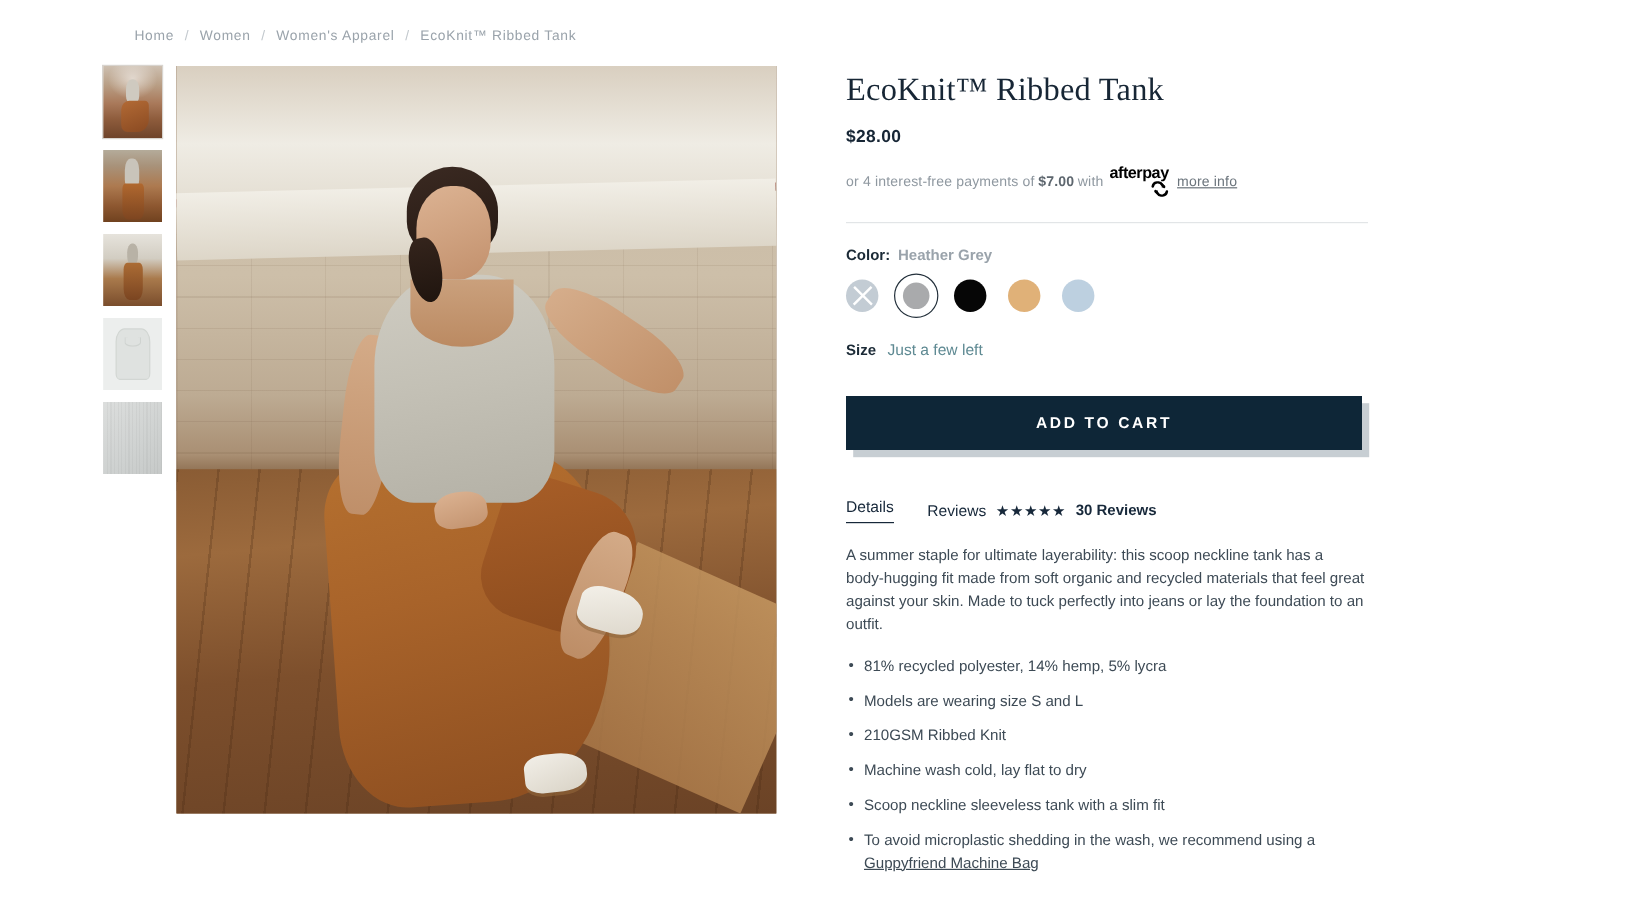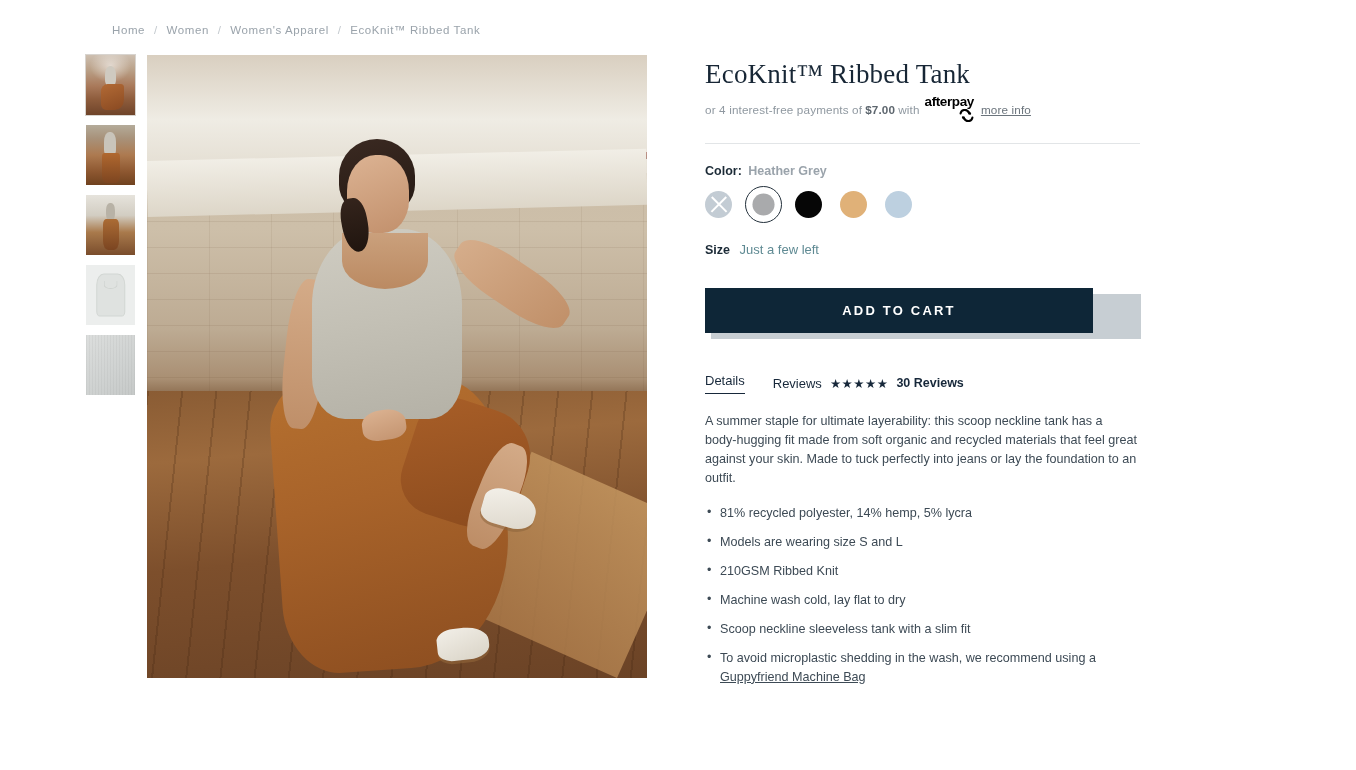--- a/index.html
+++ b/index.html
@@ -326,21 +326,21 @@
     line-height: 1.1;
   }
   .price {
     margin-top: 16px;
     font-size: 14.5px;
     font-weight: 700;
     color: #172635;
     letter-spacing: .3px;
   }
   .afterpay-row {
-    margin-top: 4px;
+    margin-top: 14px;
     display: flex;
     align-items: center;
     font-size: 11.7px;
     color: #8f98a0;
     letter-spacing: .15px;
     white-space: nowrap;
   }
   .afterpay-row b { color: #5d666e; font-weight: 700; margin: 0 3px; }
   .afterpay-logo {
     display: inline-flex;
@@ -443,21 +443,21 @@
   
   .atc-wrap { margin-top: 31px; position: relative; width: 430px; }
   .atc-shadow {
     position: absolute;
     left: 6px; top: 6px;
     width: 430px; height: 45px;
     background: #c7ced3;
   }
   .atc-button {
     position: relative;
-    width: 388px; height: 45px;
+    width: 430px; height: 45px;
     background: #0e2637;
     color: #ffffff;
     border: none;
     font-family: "Liberation Sans", sans-serif;
     font-size: 13px;
     font-weight: 700;
     letter-spacing: 2.2px;
     cursor: pointer;
   }
 
@@ -548,20 +548,21 @@
     <div class="model-hair-tail"></div>
     <div class="hand"></div>
     <div class="shoe-1"></div>
     <div class="shoe-2"></div>
   </div>
 
   <div class="info">
 
     <h1 class="product-title">EcoKnit™ Ribbed Tank</h1>
 
+    <div class="price">$28.00</div>
 
     <div class="afterpay-row">
       <span>or 4 interest-free payments of</span>
       <b>$7.00</b>
       <span>with</span>
       <span class="afterpay-logo">
         <span>afterpay</span>
         <span class="afterpay-mark">
           <svg width="15" height="13" viewBox="0 0 15 13" aria-hidden="true">
             <path d="M1.6 4.4 A4.2 4.2 0 0 1 9.5 3.2 L11 4.8 M13.4 8.6 A4.2 4.2 0 0 1 5.5 9.8 L4 8.2" fill="none" stroke="#000" stroke-width="2.1" stroke-linecap="round"></path>

